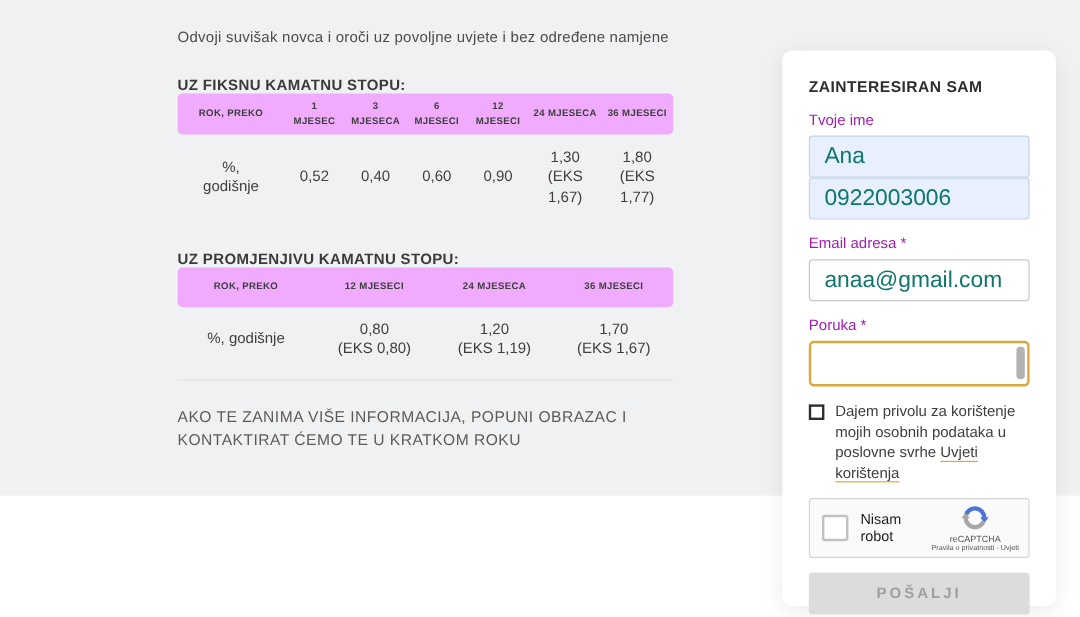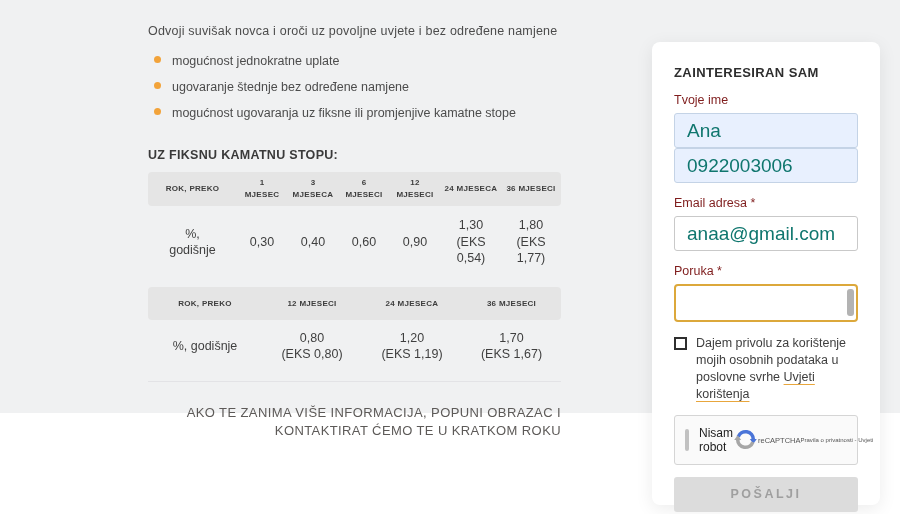--- a/index.html
+++ b/index.html
@@ -15,38 +15,38 @@
   ul.benefits { list-style:none; margin-top:14px; }
   ul.benefits li { position:relative; padding-left:24px; font-size:12.5px;
     color:#4c4c4c; margin-bottom:8px; line-height:1.45; }
   ul.benefits li .dot { position:absolute; left:6px; top:4px; width:7px; height:7px;
     border-radius:50%; background:#f2a33a; }
   .tbl-title { margin-top:26px; font-size:12.5px; font-weight:bold; color:#3a3a3a;
     letter-spacing:.3px; }
   .t-head, .t-row { display:grid; align-items:center; }
   .t1 .t-head, .t1 .t-row { grid-template-columns:89px 50px 52px 50px 52px 60px 60px; }
   .t2 .t-head, .t2 .t-row { grid-template-columns:114px 100px 100px 99px; }
-  .t-head { background:#e5e5e5; border-radius:4px; margin-top:10px; min-height:33px;
+  .t-head { background:#f0abfc; border-radius:4px; min-height:33px;
     padding:5px 0; }
   .t-head .cell { font-size:8px; font-weight:bold; color:#3d3d3d; text-align:center;
     letter-spacing:.3px; line-height:1.5; white-space:pre-line; }
   .t-row .cell { font-size:12.5px; color:#3f3f3f; text-align:center; line-height:1.3;
     white-space:pre-line; }
   .t1 .t-row { padding:11px 0; }
   .t2 .t-row { padding:10px 0; }
   .divider { border:none; border-top:1px solid #e3e3e6; margin-top:8px; }
   .cta-text { margin-top:22px; font-size:13px; color:#5d5a58; letter-spacing:.4px;
-    line-height:1.45;text-align:right; }
+    line-height:1.45; }
 
   
   .card { position:absolute; left:652px; top:42px; width:228px; height:463px;
     background:#ffffff; border-radius:8px; box-shadow:0 4px 18px rgba(0,0,0,.08);
     padding:23px 22px; color:#3c3c3c; }
   .card h2 { font-size:13px; font-weight:bold; letter-spacing:.4px; color:#2e2e2e; }
-  .field-label { display:block; font-size:12.5px; color:#7f1d1d; margin-top:13px;
+  .field-label { display:block; font-size:12.5px; color:#a21caf; margin-top:13px;
     margin-bottom:6px; }
   .tf { width:100%; height:35px; border-radius:3px; font-size:19px; color:#0f766e;
     padding:0 12px; font-family:"Liberation Sans", sans-serif; outline:none; }
   .tf.autofill { background:#e8f0fe; border:1px solid #c4d3e6; }
   .tf.plain { background:#fff; border:1px solid #c9c9c9; }
   .textarea-wrap { position:relative; width:100%; height:38px; }
   .ta { width:100%; height:38px; resize:none; border:2px solid #dca83b;
     border-radius:4px; background:#fff; outline:none; padding:4px 14px 4px 10px;
     font-family:"Liberation Sans", sans-serif; font-size:13px; }
   .ta-thumb { position:absolute; right:4px; top:5px; width:7px; height:27px;
@@ -55,83 +55,70 @@
   .consent .box { flex:0 0 auto; width:13px; height:13px; border:2px solid #2f2f2f;
     background:#fff; margin-top:2px; }
   .consent .txt { font-size:12.5px; line-height:1.35; color:#3e3e3e; }
   .consent .link { text-decoration:underline; text-decoration-color:#e8a63c;
     text-underline-offset:3px; cursor:pointer; }
   .recaptcha { margin-top:12px; height:50px; border:1px solid #d5d5d5; background:#fafafa;
     border-radius:3px; display:flex; align-items:center; padding:0 8px 0 10px; }
   .rc-box { width:22px; height:22px; background:#fff; border:2px solid #c1c1c1;
     border-radius:2px; cursor:pointer; }
   .rc-label { font-size:12px; color:#1d1d1d; margin-left:10px; flex:1; }
-  .rc-brand { display:flex; flex-direction:row; align-items:center; }
+  .rc-brand { display:flex; flex-direction:column; align-items:center; }
   .rc-name { font-size:7.5px; color:#555; margin-top:1px; }
   .rc-links { font-size:6px; color:#555; white-space:nowrap; }
   .submit-btn { display:block; width:100%; height:35px; margin-top:12px; border:none;
     border-radius:3px; background:#dcdcdc; color:#9f9f9f; font-size:12.5px;
     font-weight:bold; letter-spacing:2.5px; font-family:"Liberation Sans", sans-serif;
     cursor:not-allowed; }
 </style>
 </head>
 <body>
 
 <div class="page">
   <div class="gray-section"></div>
 
   <div class="content">
     <p class="intro">Odvoji suvišak novca i oroči uz povoljne uvjete i bez određene namjene</p>
 
-    <ul class="benefits">
-      <li>
-        <span class="dot"></span>
-        <span>mogućnost jednokratne uplate</span>
-      </li>
-      <li>
-        <span class="dot"></span>
-        <span>ugovaranje štednje bez određene namjene</span>
-      </li>
-      <li>
-        <span class="dot"></span>
-        <span>mogućnost ugovaranja uz fiksne ili promjenjive kamatne stope</span>
-      </li>
-    </ul>
 
     <h3 class="tbl-title">UZ FIKSNU KAMATNU STOPU:</h3>
     <div class="t1">
       <div class="t-head">
         <div class="cell">ROK, PREKO</div>
         <div class="cell">1
 MJESEC</div>
         <div class="cell">3
 MJESECA</div>
         <div class="cell">6
 MJESECI</div>
         <div class="cell">12
 MJESECI</div>
         <div class="cell">24 MJESECA</div>
         <div class="cell">36 MJESECI</div>
       </div>
       <div class="t-row">
         <div class="cell">%,
 godišnje</div>
-        <div class="cell">0,30</div>
+        <div class="cell">0,52</div>
         <div class="cell">0,40</div>
         <div class="cell">0,60</div>
         <div class="cell">0,90</div>
         <div class="cell">1,30
 (EKS
-0,54)</div>
+1,67)</div>
         <div class="cell">1,80
 (EKS
 1,77)</div>
       </div>
     </div>
 
+    <h3 class="tbl-title">UZ PROMJENJIVU KAMATNU STOPU:</h3>
     <div class="t2">
       <div class="t-head">
         <div class="cell">ROK, PREKO</div>
         <div class="cell">12 MJESECI</div>
         <div class="cell">24 MJESECA</div>
         <div class="cell">36 MJESECI</div>
       </div>
       <div class="t-row">
         <div class="cell">%, godišnje</div>
         <div class="cell">0,80

